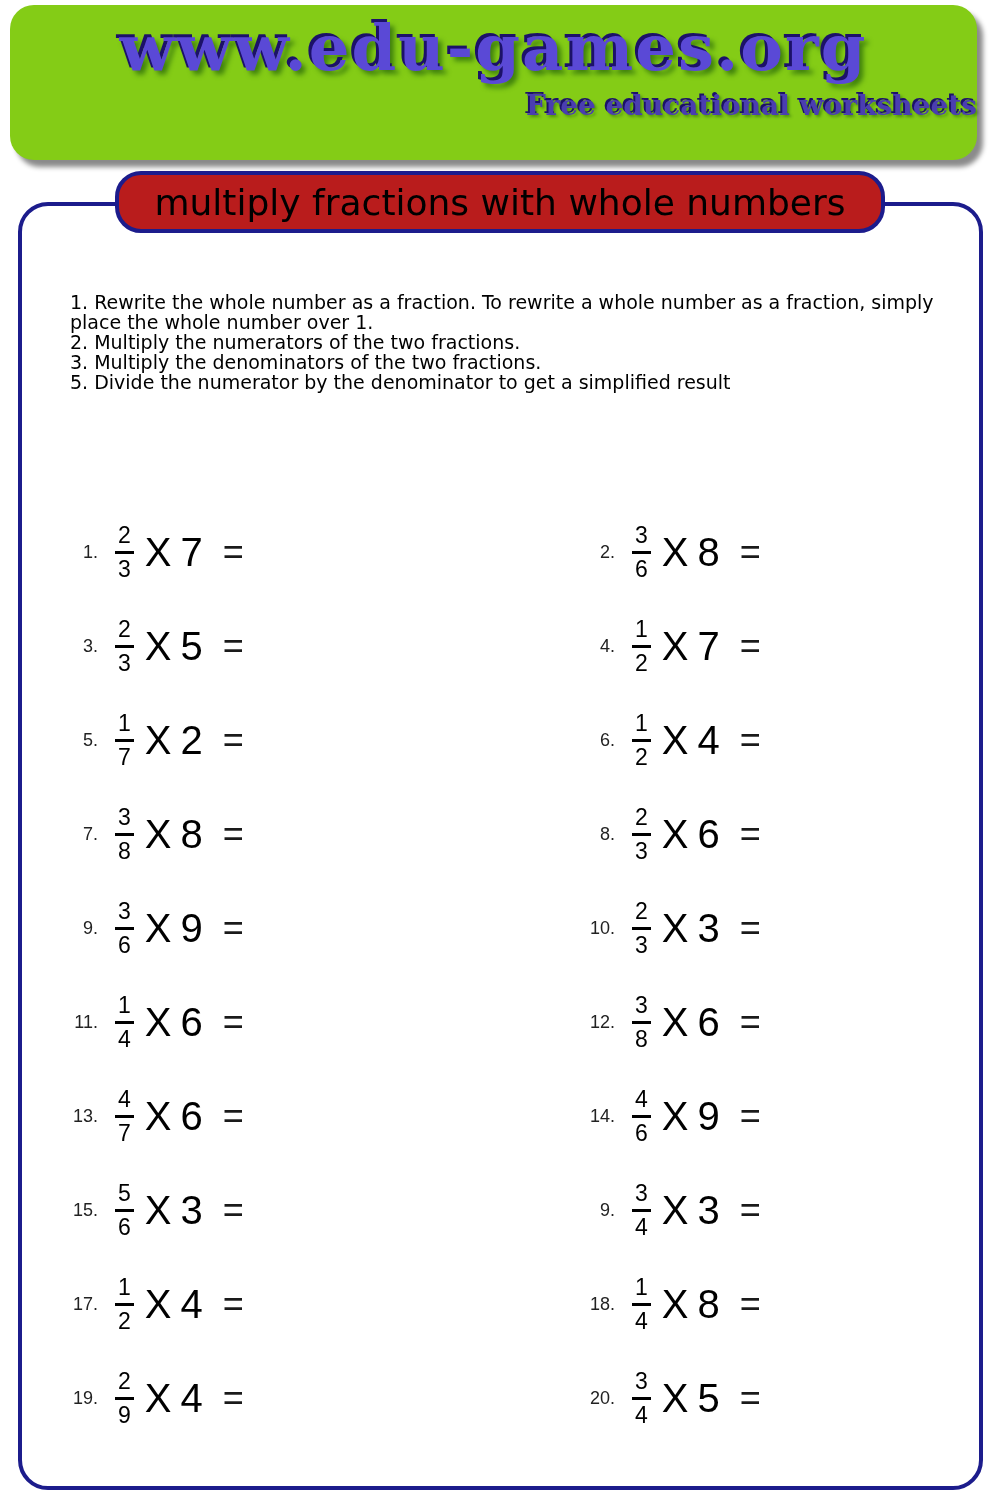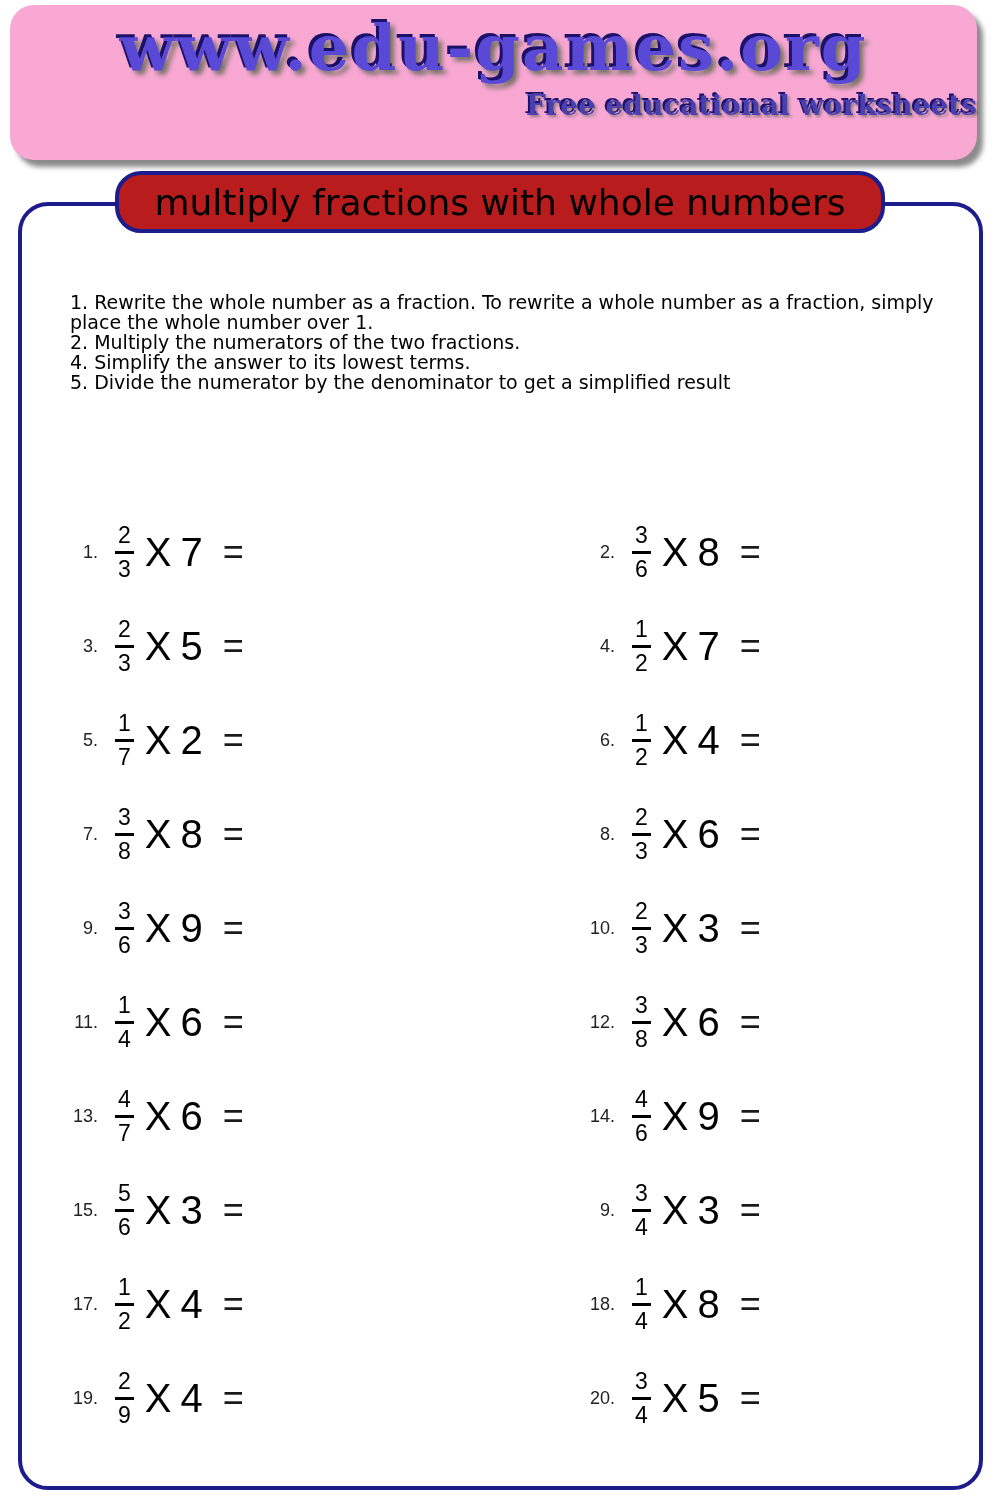--- a/index.html
+++ b/index.html
@@ -6,21 +6,21 @@
   body{
     width:1000px;height:1500px;background:#ffffff;
     font-family:"Liberation Sans",sans-serif;
     position:relative;overflow:hidden;
   }
   .page{position:absolute;inset:0;}
 
   
   .banner{
     position:absolute;left:10px;top:5px;width:967px;height:155px;
-    background:#f9a8d4;border-radius:24px;
+    background:#84cc16;border-radius:24px;
     box-shadow:6px 7px 5px #8b8b8b;
     text-align:center;z-index:1;
   }
   .site-title{
     margin-top:8px;
     font-family:"DejaVu Serif",serif;font-weight:bold;
     font-size:64px;letter-spacing:2px;line-height:1.1;
     color:#5a49d6;
     text-shadow:-3px -3px 0 #1c1169, 4px 4px 5px rgba(10,70,5,0.55);
   }
@@ -99,21 +99,21 @@
 
   <div class="sheet"></div>
 
   <div class="title-pill">
     <span>multiply fractions with whole numbers</span>
   </div>
 
   <div class="instructions" id="instructions">
       <p>1. Rewrite the whole number as a fraction. To rewrite a whole number as a fraction, simply place the whole number over 1.</p>
       <p>2. Multiply the numerators of the two fractions.</p>
-      <p>4. Simplify the answer to its lowest terms.</p>
+      <p>3. Multiply the denominators of the two fractions.</p>
       <p>5. Divide the numerator by the denominator to get a simplified result</p>
     </div>
 
   <div class="problems" id="problems">
       <div class="problem">
       <span class="pnum">1.</span>
       <span class="frac">
         <span class="fnum">2</span>
         <span class="fden">3</span>
       </span>

